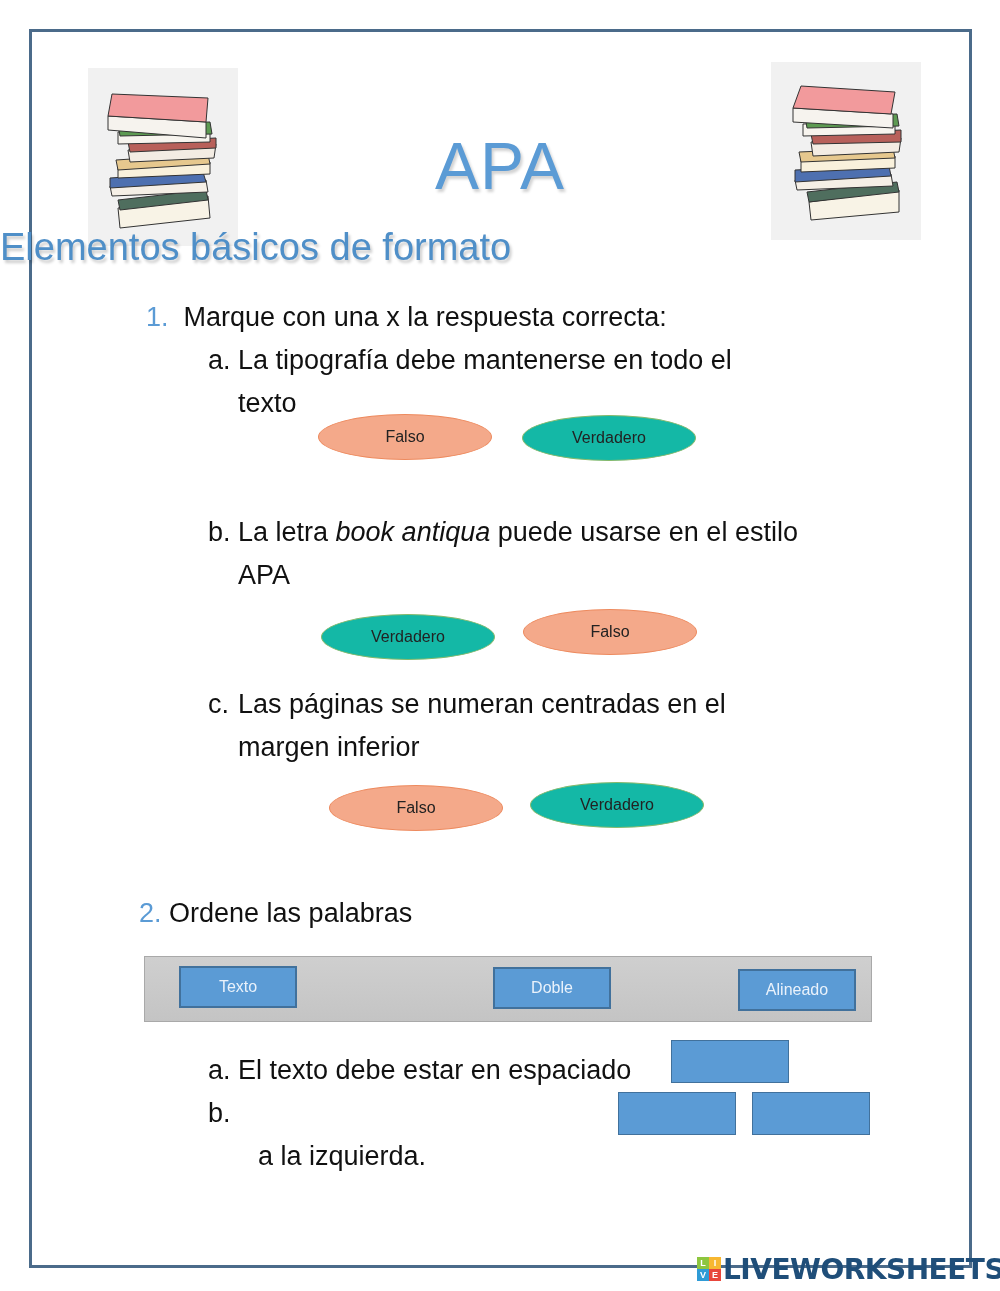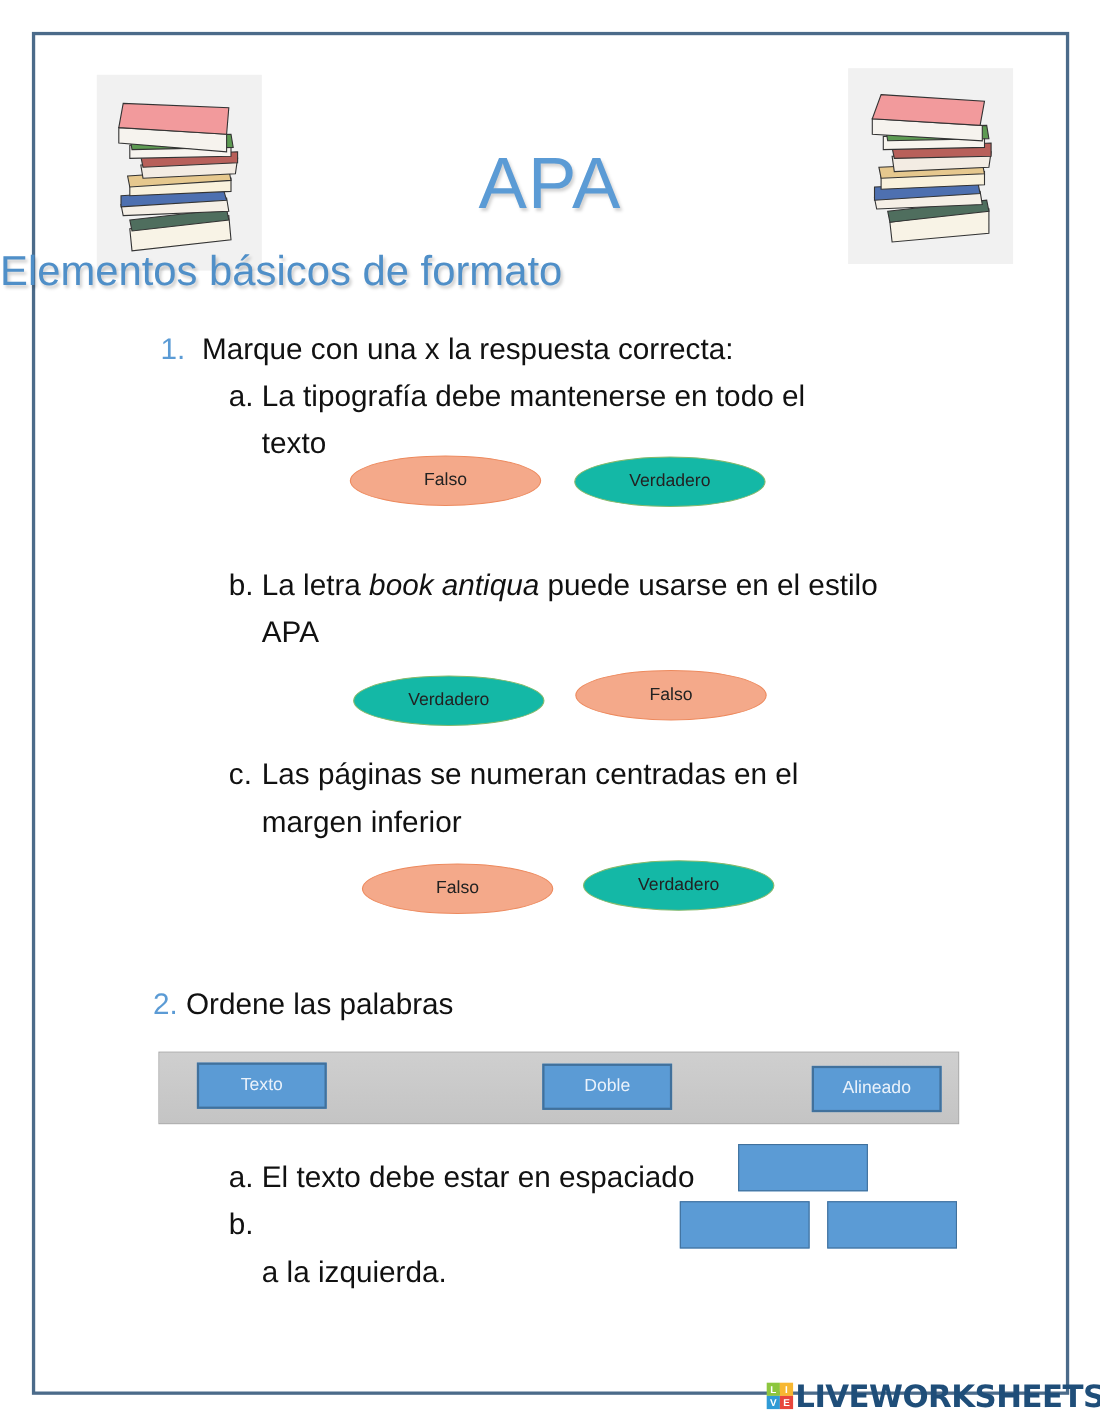--- a/index.html
+++ b/index.html
@@ -172,21 +172,21 @@
 </div>
 
 <div class="sub" style="left:208px; top:1049px; width:470px; height:43px;">
   <span class="letter">a.</span>
   <span class="text">El texto debe estar en espaciado</span>
 </div>
 <div class="drop" style="left:671px; top:1040px;"></div>
 
 <div class="sub" style="left:208px; top:1092px; width:420px; height:86px;">
   <span class="letter">b.</span>
-  <span class="text" style="top:43px;">a la izquierda.</span>
+  <span class="text" style="top:43px;margin-left:20px;">a la izquierda.</span>
 </div>
 <div class="drop" style="left:618px; top:1092px;"></div>
 <div class="drop" style="left:752px; top:1092px;"></div>
 
 <div class="logo">
   <div class="logo-badge">
     <span style="background:#8dc63f;">L</span>
     <span style="background:#f7b731;">I</span>
     <span style="background:#2f9bd6;">V</span>
     <span style="background:#e8463c;">E</span>

